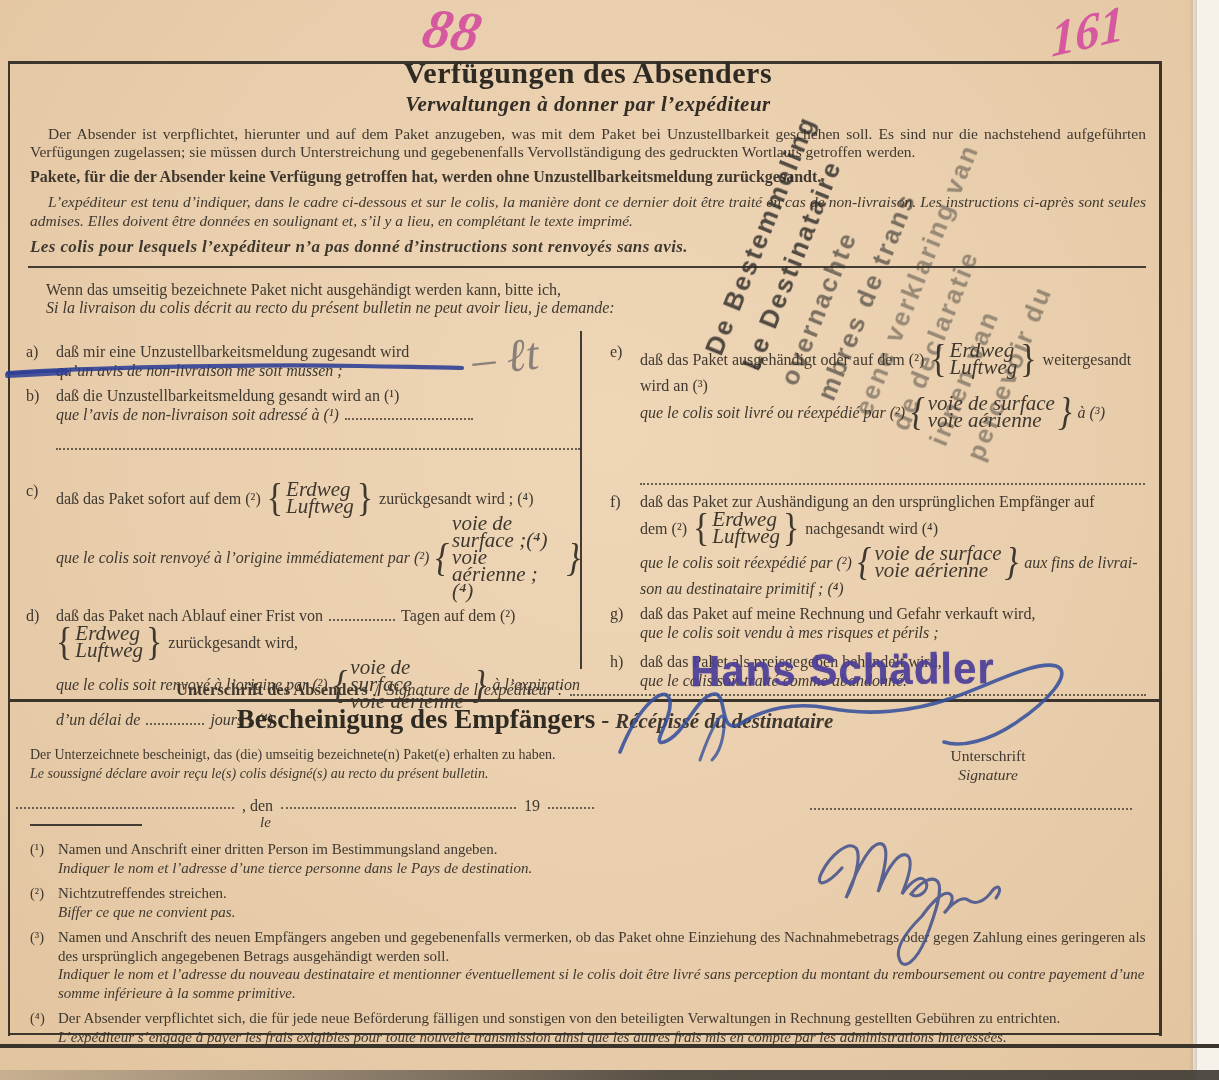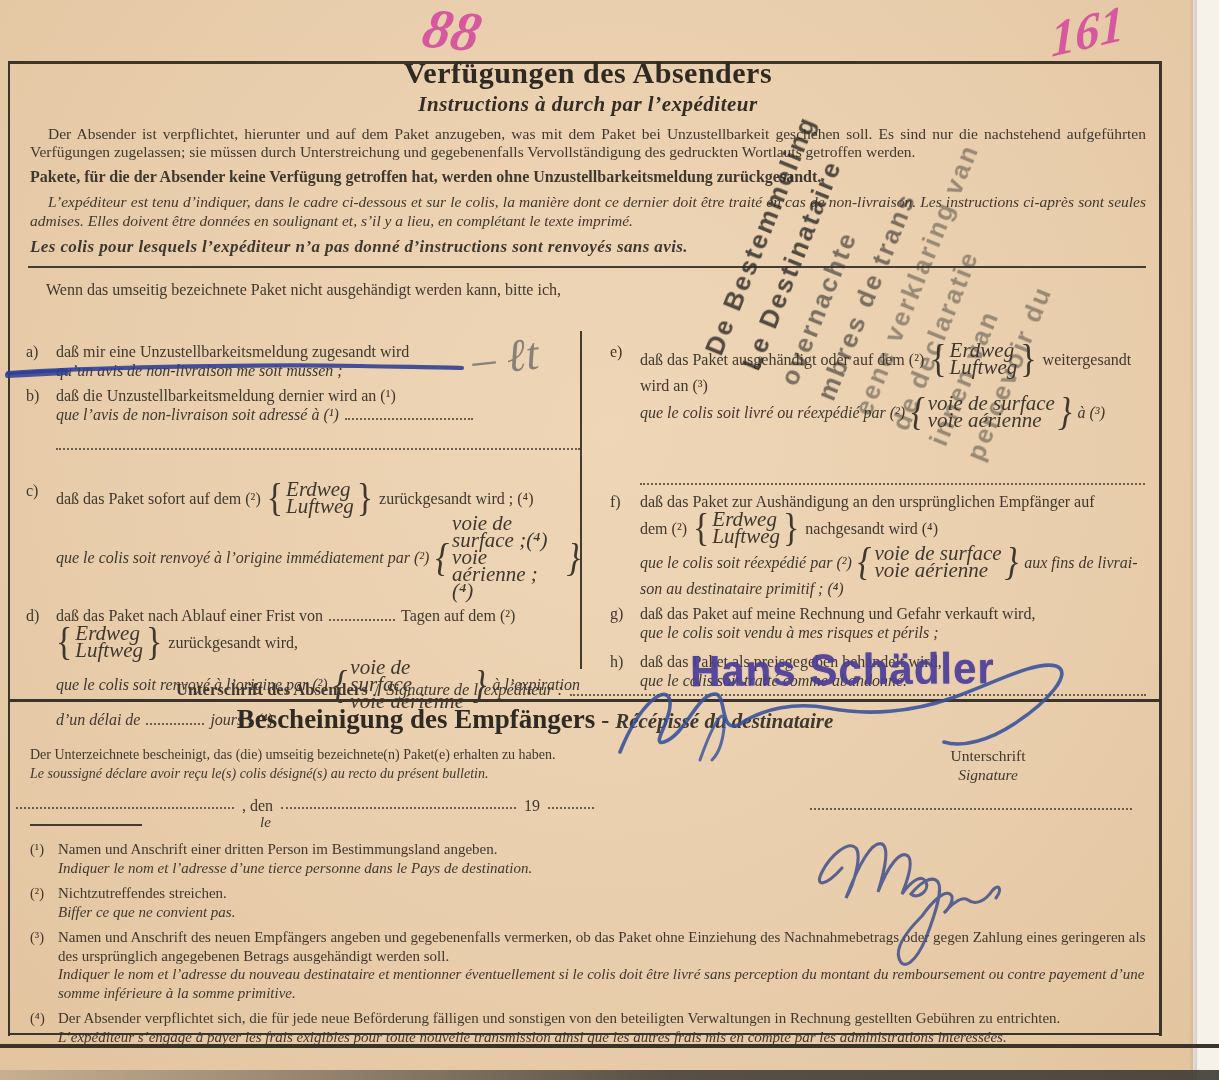--- a/index.html
+++ b/index.html
@@ -113,48 +113,49 @@
   <div class="frame-right"></div>
   <div class="frame-bottom"></div>
   <div class="rule-heavy-bottom"></div>
   <div class="rule-header"></div>
   <div class="rule-heavy"></div>
   <div class="vdivider"></div>
   <div class="fn-sep"></div>
 
   <section class="header-block">
     <h1>Verfügungen des Absenders</h1>
-    <h2>Instructions à durch par l’expéditeur</h2>
+    <h2>Verwaltungen à donner par l’expéditeur</h2>
     <p class="para de indent">Der Absender ist verpflichtet, hierunter und auf dem Paket anzugeben, was mit dem Paket bei Unzustellbarkeit geschehen soll. Es sind nur die nachstehend aufgeführten Verfügungen zugelassen; sie müssen durch Unterstreichung und gegebenenfalls Vervollständigung des gedruckten Wortlauts getroffen werden.</p>
     <p class="para b1">Pakete, für die der Absender keine Verfügung getroffen hat, werden ohne Unzustellbarkeitsmeldung zurückgesandt.</p>
     <p class="para fr indent">L’expéditeur est tenu d’indiquer, dans le cadre ci-dessous et sur le colis, la manière dont ce dernier doit être traité en cas de non-livraison. Les instructions ci-après sont seules admises. Elles doivent être données en soulignant et, s’il y a lieu, en complétant le texte imprimé.</p>
     <p class="para b2">Les colis pour lesquels l’expéditeur n’a pas donné d’instructions sont renvoyés sans avis.</p>
   </section>
 
   <section class="intro-block">
     <div class="de">Wenn das umseitig bezeichnete Paket nicht ausgehändigt werden kann, bitte ich,</div>
+    <div class="fr">Si la livraison du colis décrit au recto du présent bulletin ne peut avoir lieu, je demande:</div>
   </section>
 
   <section id="col-left" class="col">
       <div class="item">
         <span class="item-label">a)</span>
         <div class="item-body">
           <div class="line">
             <span class="tok de">daß mir eine Unzustellbarkeitsmeldung zugesandt wird</span>
           </div>
           <div class="line">
             <span class="tok fr">qu’un avis de non-livraison me soit müssen ;</span>
           </div>
         </div>
       </div>
       <div class="item mt-sm">
         <span class="item-label">b)</span>
         <div class="item-body">
           <div class="line">
-            <span class="tok de">daß die Unzustellbarkeitsmeldung dernier wird an (¹)</span>
+            <span class="tok de">daß die Unzustellbarkeitsmeldung gesandt wird an (¹)</span>
           </div>
           <div class="line">
             <span class="tok fr">que l’avis de non-livraison soit adressé à (¹)</span>
             <span class="dots" style="width: 128px;"></span>
           </div>
           <div class="line mt-md">
             <span class="dots" style="width: 528px;"></span>
           </div>
         </div>
       </div>

